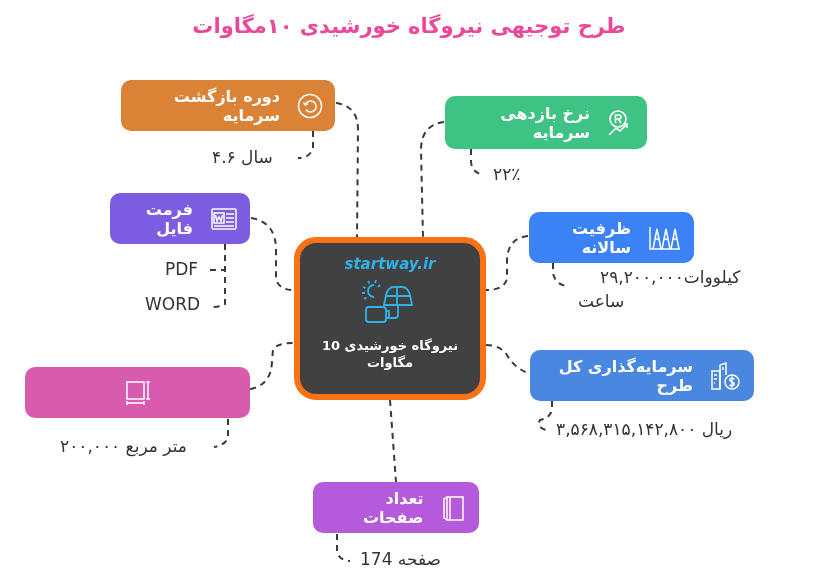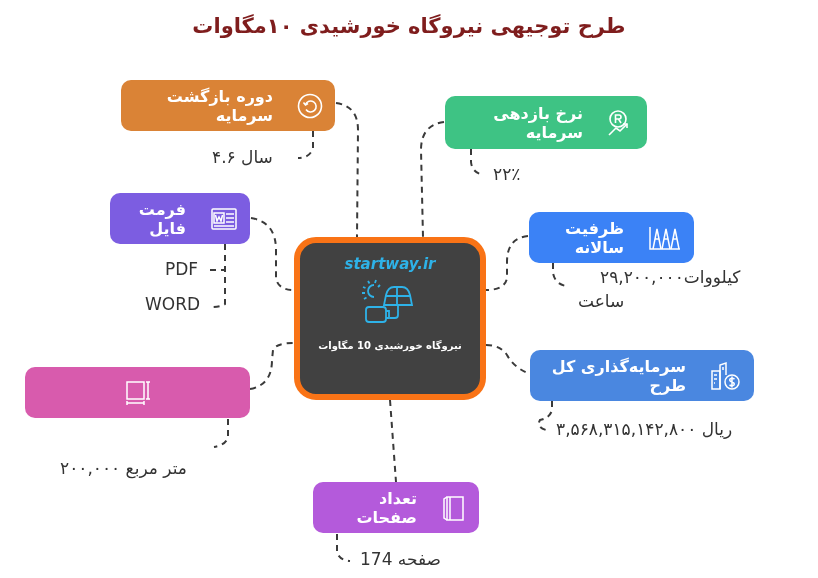--- a/index.html
+++ b/index.html
@@ -2,36 +2,36 @@
 <html><head>
 <meta charset="utf-8">
 <style>
   html, body { margin: 0; padding: 0; background: #ffffff; }
   body { width: 818px; height: 578px; position: relative; overflow: hidden;
          font-family: "DejaVu Sans", sans-serif; }
   .title { position: absolute; left: 0; top: 14px; width: 818px; text-align: center;
            font-size: 21px; font-weight: bold; direction: rtl; }
   svg.lines { position: absolute; left: 0; top: 0; }
   .node { position: absolute; border-radius: 10px; color: #fff; display: flex;
-          align-items: center; justify-content: center; direction: rtl; gap: 24px;
+          align-items: center; justify-content: center; direction: rtl; gap: 17px;
           font-weight: bold; font-size: 16px; box-sizing: border-box; padding: 0 12px; }
   .node .icon { width: 28px; height: 28px; display: inline-flex; align-items: center; justify-content: center; }
   .sub { position: absolute; font-size: 17px; color: #333; direction: rtl; white-space: nowrap; }
   .sub.ltr { direction: ltr; }
   .center { position: absolute; left: 294px; top: 237px; width: 192px; height: 163px;
             background: #414141; border: 6px solid #f97316; border-radius: 22px; box-sizing: border-box;
             display: flex; flex-direction: column; align-items: center; }
   .center .brand { margin-top: 12px; font-size: 15px; font-weight: bold; font-style: italic; }
-  .center .ctitle { color: #fff; font-size: 10px; font-weight: bold; text-align: center; direction: rtl;
+  .center .ctitle { color: #fff; font-size: 13px; font-weight: bold; text-align: center; direction: rtl;
                     line-height: 17px; margin-top: 6px; width: 150px; }
 </style>
 </head>
 <body>
 
-<div class="title" style="color:#7f1d1d;">طرح توجیهی نیروگاه خورشیدی ۱۰مگاوات</div>
+<div class="title" style="color:#ec4899;">طرح توجیهی نیروگاه خورشیدی ۱۰مگاوات</div>
 
 <svg class="lines" width="818" height="578">
   <g fill="none" stroke="#3a3a3a" stroke-width="2" stroke-dasharray="6 5">
 
     <path d="M336 103 Q358 106 358 130 L357 237"></path>
 
     <path d="M444 122 Q421 125 421 150 L423 237"></path>
 
     <path d="M251 218 Q276 222 276 250 L276 278 Q278 290 294 290"></path>
 
@@ -131,21 +131,21 @@
 
 <div class="node" style="left:25px; top:367px; width:225px; height:51px; background:#D85BAD;">
   <span class="icon">
     <svg width="28" height="28" viewBox="0 0 28 28" fill="none" stroke="#fff" stroke-width="1.5">
       <rect x="3" y="3" width="17" height="17"></rect>
       <path d="M24 3 V20 M22 3 H26 M22 20 H26"></path>
       <path d="M3 24 H20 M3 22 V26 M20 22 V26"></path>
     </svg>
   </span>
 </div>
-<div class="sub" style="left:60px; top:458px;text-align:center;">متر مربع ۲۰۰,۰۰۰</div>
+<div class="sub" style="left:60px; top:436px;text-align:center;">متر مربع ۲۰۰,۰۰۰</div>
 
 <div class="node" style="left:530px; top:350px; width:224px; height:51px; background:#4A87E0;">
   <span class="icon" style="width:32px;">
     <svg width="32" height="30" viewBox="0 0 32 30" fill="none" stroke="#fff" stroke-width="1.5">
       <path d="M2 28 V10 H10 V28 Z"></path>
       <path d="M10 28 V4 L16 2 V14"></path>
       <path d="M4 14 H7 M4 18 H7 M4 22 H5"></path>
       <path d="M13 6 V9"></path>
       <circle cx="22" cy="21" r="7"></circle>
       <path d="M24.5 18 Q22 16.5 20 18 Q19 20 22 21 Q25 22 24 24 Q22 25.5 19.5 24 M22 15.5 V26.5"></path>

